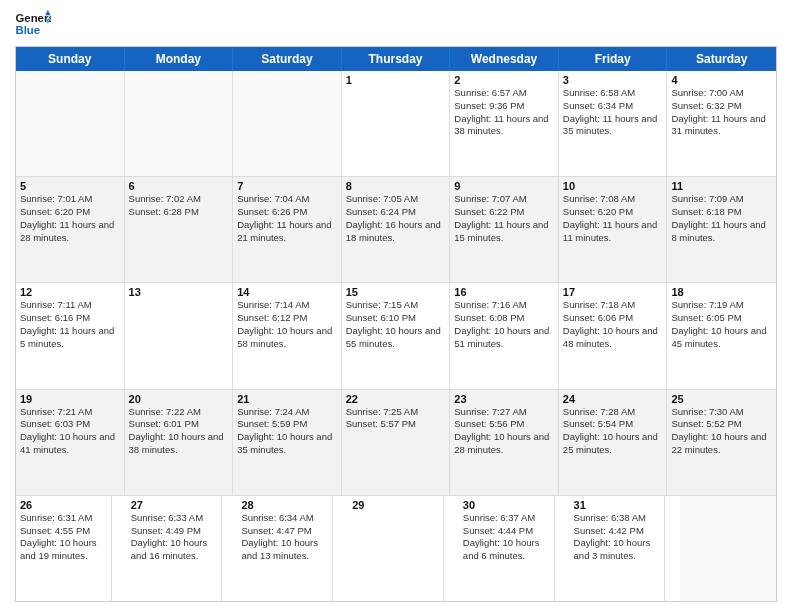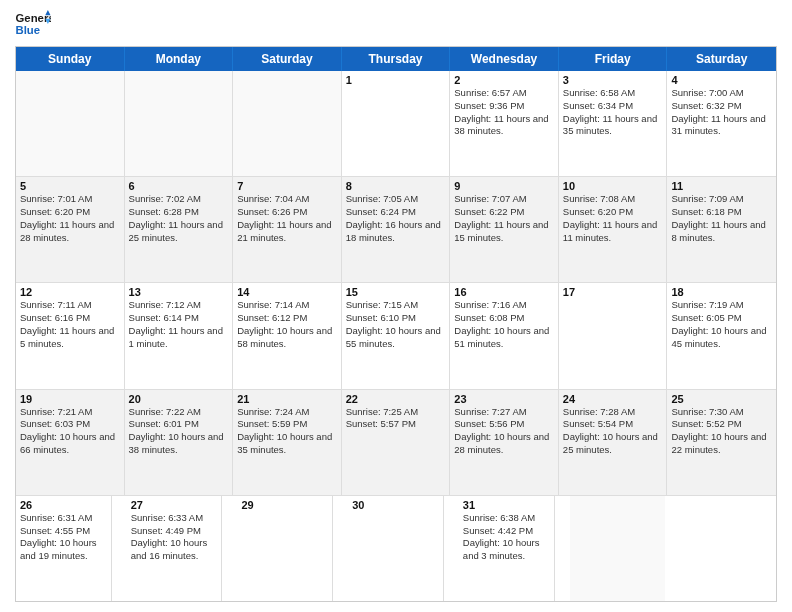--- a/index.html
+++ b/index.html
@@ -170,21 +170,20 @@
               <div>Sunrise: 7:01 AM</div>
               <div>Sunset: 6:20 PM</div>
               <div>Daylight: 11 hours and 28 minutes.</div>
             </div>
           </div>
           <div class="cal-cell">
             <div class="day-num">6</div>
             <div class="info">
               <div>Sunrise: 7:02 AM</div>
               <div>Sunset: 6:28 PM</div>
-              <div>Daylight: 11 hours and 25 minutes.</div>
             </div>
           </div>
           <div class="cal-cell">
             <div class="day-num">7</div>
             <div class="info">
               <div>Sunrise: 7:04 AM</div>
               <div>Sunset: 6:26 PM</div>
               <div>Daylight: 11 hours and 21 minutes.</div>
             </div>
           </div>
@@ -225,25 +224,20 @@
           <div class="cal-cell">
             <div class="day-num">12</div>
             <div class="info">
               <div>Sunrise: 7:11 AM</div>
               <div>Sunset: 6:16 PM</div>
               <div>Daylight: 11 hours and 5 minutes.</div>
             </div>
           </div>
           <div class="cal-cell">
             <div class="day-num">13</div>
-            <div class="info">
-              <div>Sunrise: 7:12 AM</div>
-              <div>Sunset: 6:14 PM</div>
-              <div>Daylight: 11 hours and 1 minute.</div>
-            </div>
           </div>
           <div class="cal-cell">
             <div class="day-num">14</div>
             <div class="info">
               <div>Sunrise: 7:14 AM</div>
               <div>Sunset: 6:12 PM</div>
               <div>Daylight: 10 hours and 58 minutes.</div>
             </div>
           </div>
           <div class="cal-cell">
@@ -257,37 +251,42 @@
           <div class="cal-cell">
             <div class="day-num">16</div>
             <div class="info">
               <div>Sunrise: 7:16 AM</div>
               <div>Sunset: 6:08 PM</div>
               <div>Daylight: 10 hours and 51 minutes.</div>
             </div>
           </div>
           <div class="cal-cell">
             <div class="day-num">17</div>
+            <div class="info">
+              <div>Sunrise: 7:18 AM</div>
+              <div>Sunset: 6:06 PM</div>
+              <div>Daylight: 10 hours and 48 minutes.</div>
+            </div>
           </div>
           <div class="cal-cell">
             <div class="day-num">18</div>
             <div class="info">
               <div>Sunrise: 7:19 AM</div>
               <div>Sunset: 6:05 PM</div>
               <div>Daylight: 10 hours and 45 minutes.</div>
             </div>
           </div>
         </div>
         <div class="cal-row">
           <div class="cal-cell">
             <div class="day-num">19</div>
             <div class="info">
               <div>Sunrise: 7:21 AM</div>
               <div>Sunset: 6:03 PM</div>
-              <div>Daylight: 10 hours and 66 minutes.</div>
+              <div>Daylight: 10 hours and 41 minutes.</div>
             </div>
           </div>
           <div class="cal-cell">
             <div class="day-num">20</div>
             <div class="info">
               <div>Sunrise: 7:22 AM</div>
               <div>Sunset: 6:01 PM</div>
               <div>Daylight: 10 hours and 38 minutes.</div>
             </div>
           </div>
@@ -342,24 +341,37 @@
           </div>
           <div class="cal-cell">
             <div class="day-num">27</div>
             <div class="info">
               <div>Sunrise: 6:33 AM</div>
               <div>Sunset: 4:49 PM</div>
               <div>Daylight: 10 hours and 16 minutes.</div>
             </div>
           </div>
           <div class="cal-cell">
+            <div class="day-num">28</div>
+            <div class="info">
+              <div>Sunrise: 6:34 AM</div>
+              <div>Sunset: 4:47 PM</div>
+              <div>Daylight: 10 hours and 13 minutes.</div>
+            </div>
+          </div>
+          <div class="cal-cell">
             <div class="day-num">29</div>
           </div>
           <div class="cal-cell">
             <div class="day-num">30</div>
+            <div class="info">
+              <div>Sunrise: 6:37 AM</div>
+              <div>Sunset: 4:44 PM</div>
+              <div>Daylight: 10 hours and 6 minutes.</div>
+            </div>
           </div>
           <div class="cal-cell">
             <div class="day-num">31</div>
             <div class="info">
               <div>Sunrise: 6:38 AM</div>
               <div>Sunset: 4:42 PM</div>
               <div>Daylight: 10 hours and 3 minutes.</div>
             </div>
           </div>
           <div class="cal-cell empty"></div>

